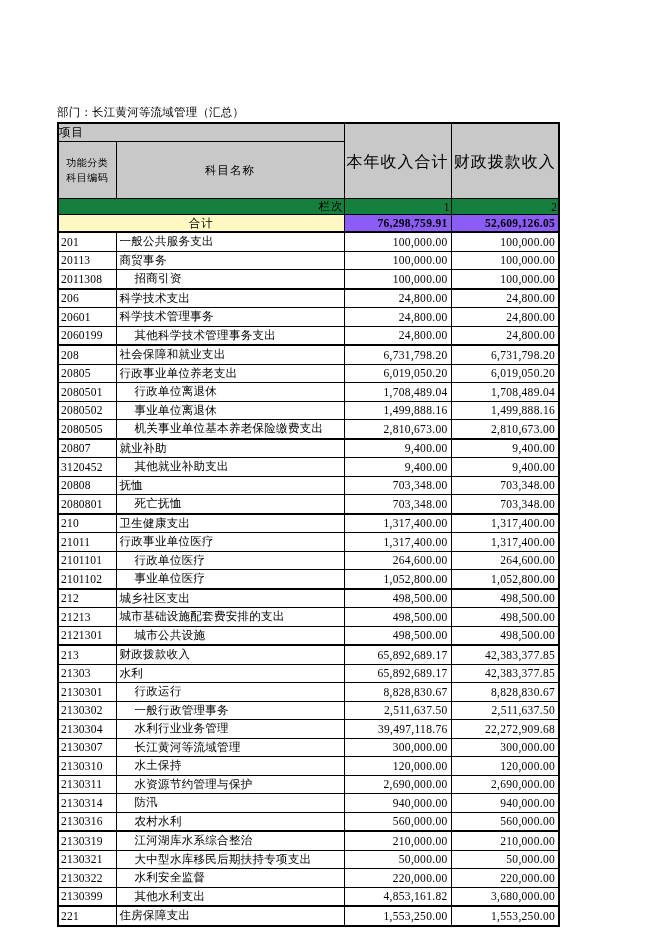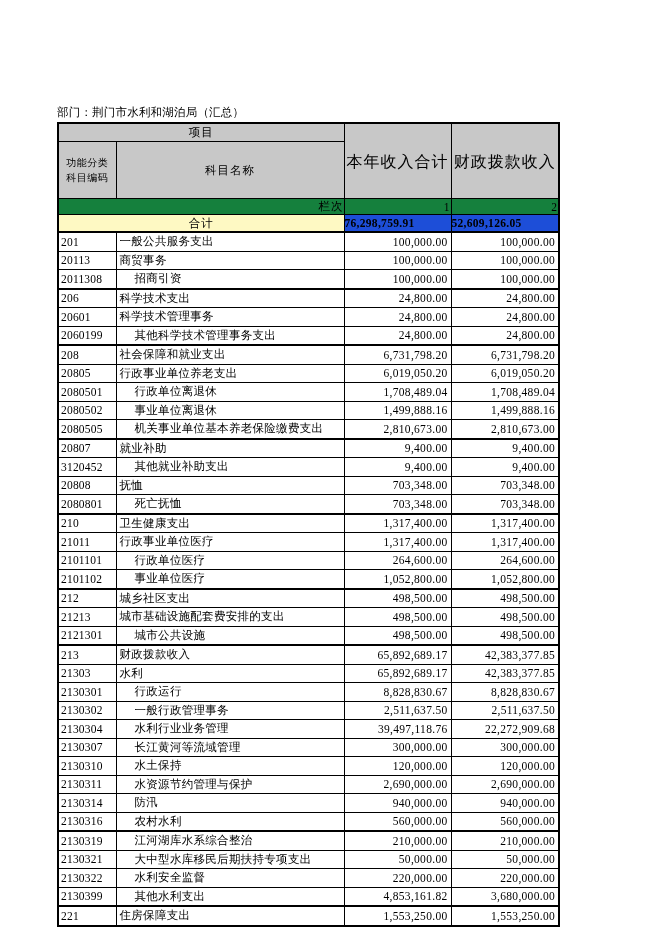--- a/index.html
+++ b/index.html
@@ -56,21 +56,21 @@
     vertical-align: middle;
     overflow: hidden;
     white-space: nowrap;
   }
 
   
   table.budget { border: 2px solid #000; }
 
   .hdr {
     background: #c8c8c8;
-    text-align: center;
+    text-align: left;
   }
 
   .hdr-项目 {
     height: 17px;
     font-size: 11.5px;
     letter-spacing: 1px;
   }
   .hdr-code {
     height: 56px;
     font-size: 10px;
@@ -99,23 +99,23 @@
     margin-top: 28px;
   }
 
   .row-total td.lbl {
     background: #fef9c3;
     height: 16px;
     text-align: center;
     letter-spacing: 1px;
   }
   .row-total td.num {
-    background: #1d4ed8;
+    background: #8b5cf6;
     height: 16px;
-    text-align: left;
+    text-align: right;
     font-weight: bold;
     padding-right: 3px;
     font-size: 11.5px;
     letter-spacing: 0.3px;
   }
   .row-total td { border-bottom: 2px solid #000; }
 
   tr.data td {
     height: 17.5px;
   }
@@ -137,21 +137,21 @@
   }
 
   tr.section-start td { border-top: 2px solid #000; }
   tr.last-row td { border-bottom: 2px solid #000; }
 </style>
 </head>
 <body>
 
 <div class="page">
 
-  <div class="dept-line">部门：荆门市水利和湖泊局（汇总）</div>
+  <div class="dept-line">部门：长江黄河等流域管理（汇总）</div>
 
   <table class="budget">
     <colgroup>
       <col class="c-code">
         <col class="c-name">
         <col class="c-val1">
         <col class="c-val2">
     </colgroup>
     <thead>
       <tr>

